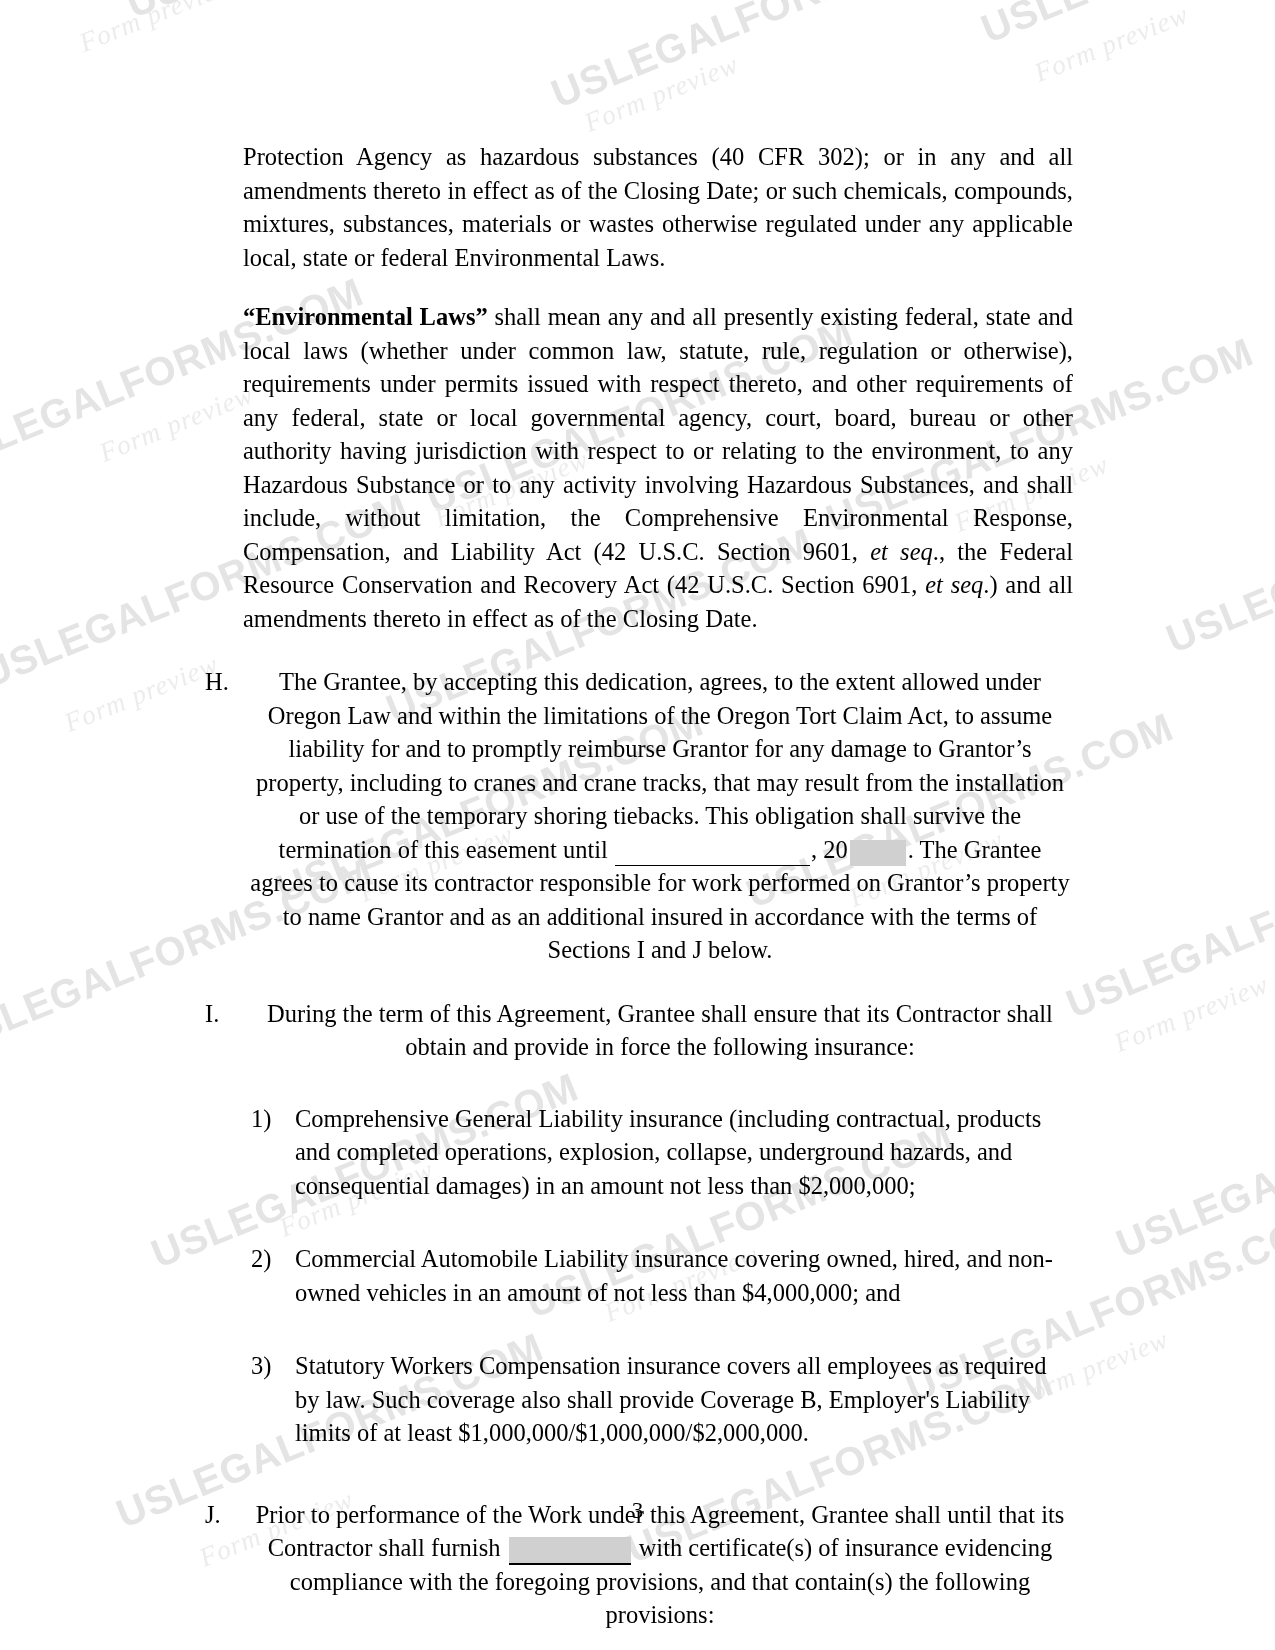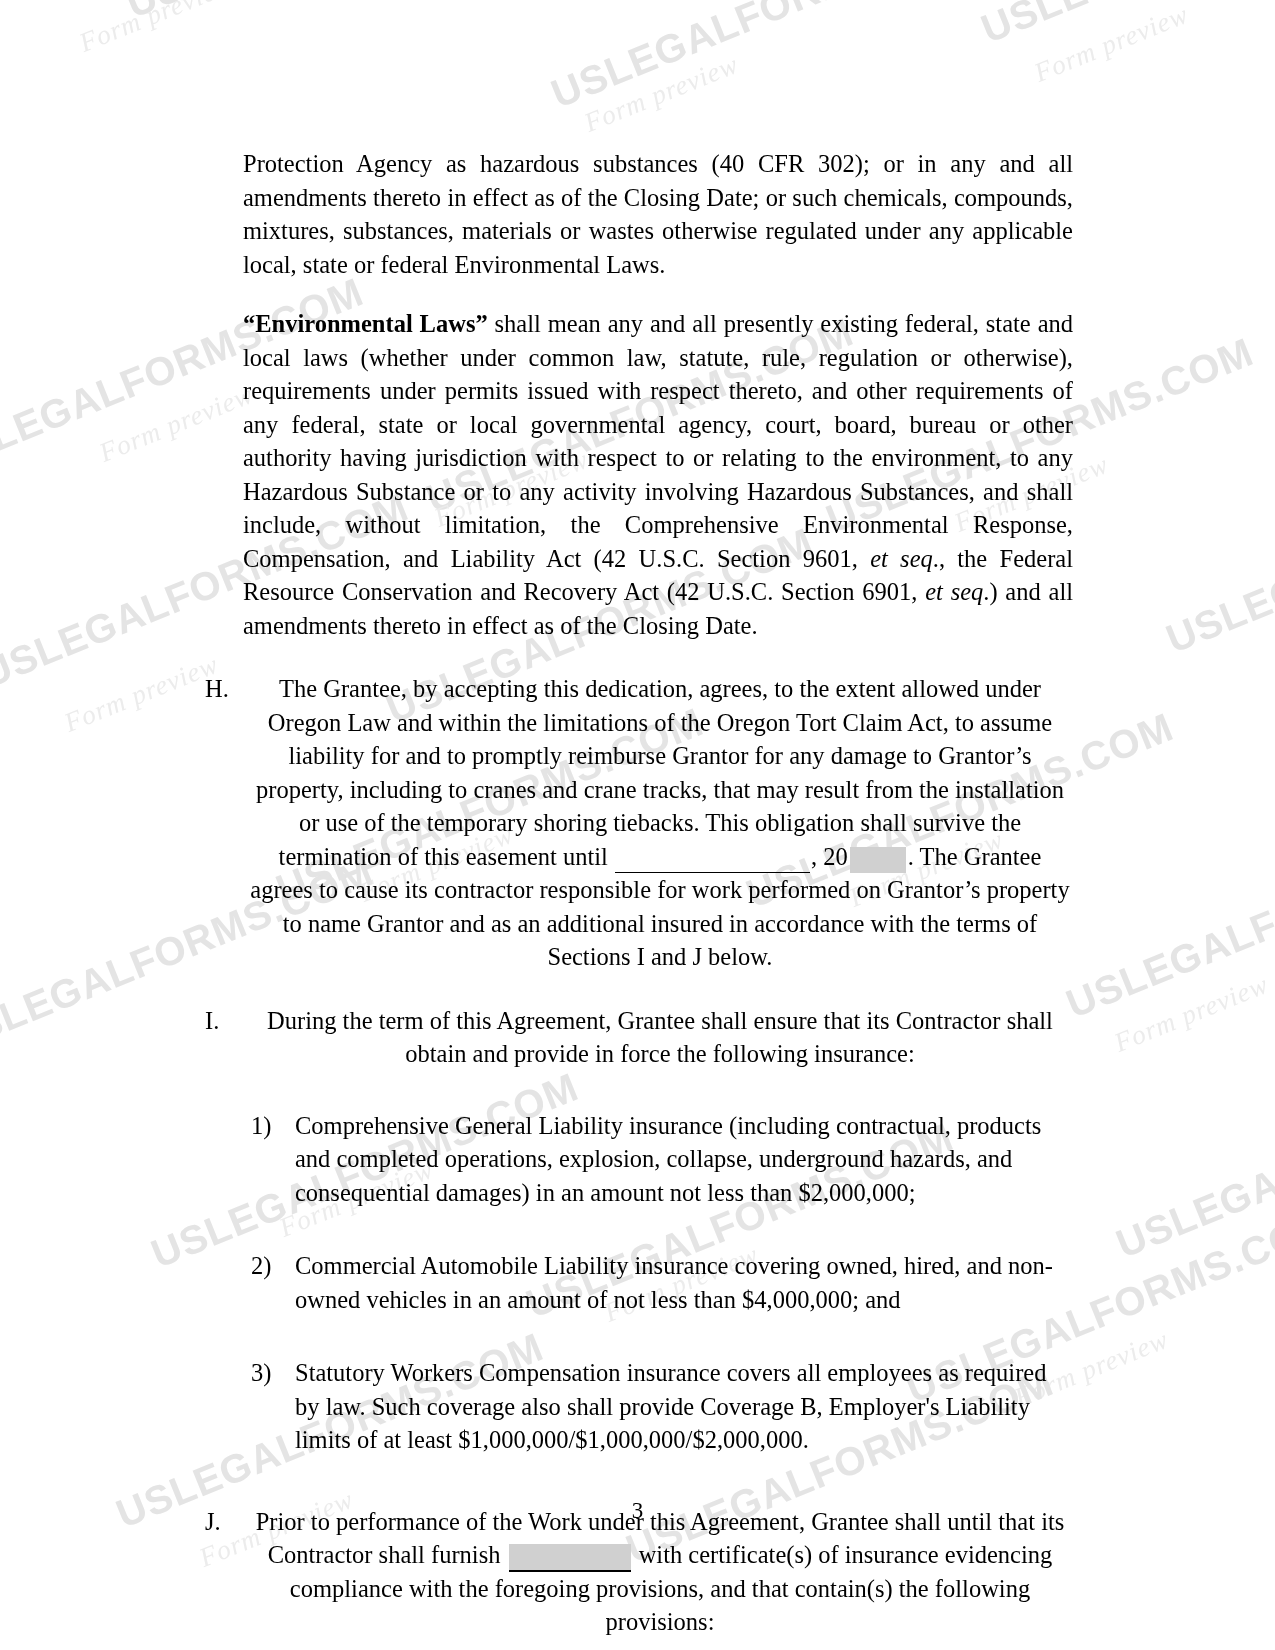--- a/index.html
+++ b/index.html
@@ -49,21 +49,20 @@
   }
 
   
   .doc {
     position: absolute;
     z-index: 10;
     top: 0;
     left: 0;
     width: 1275px;
     height: 1592px;
-    margin-top: 7px;
   }
   .content {
     position: absolute;
     left: 243px;
     top: 140px;
     width: 830px;
   }
 
   p.para {
     margin: 0 0 26px 0;

